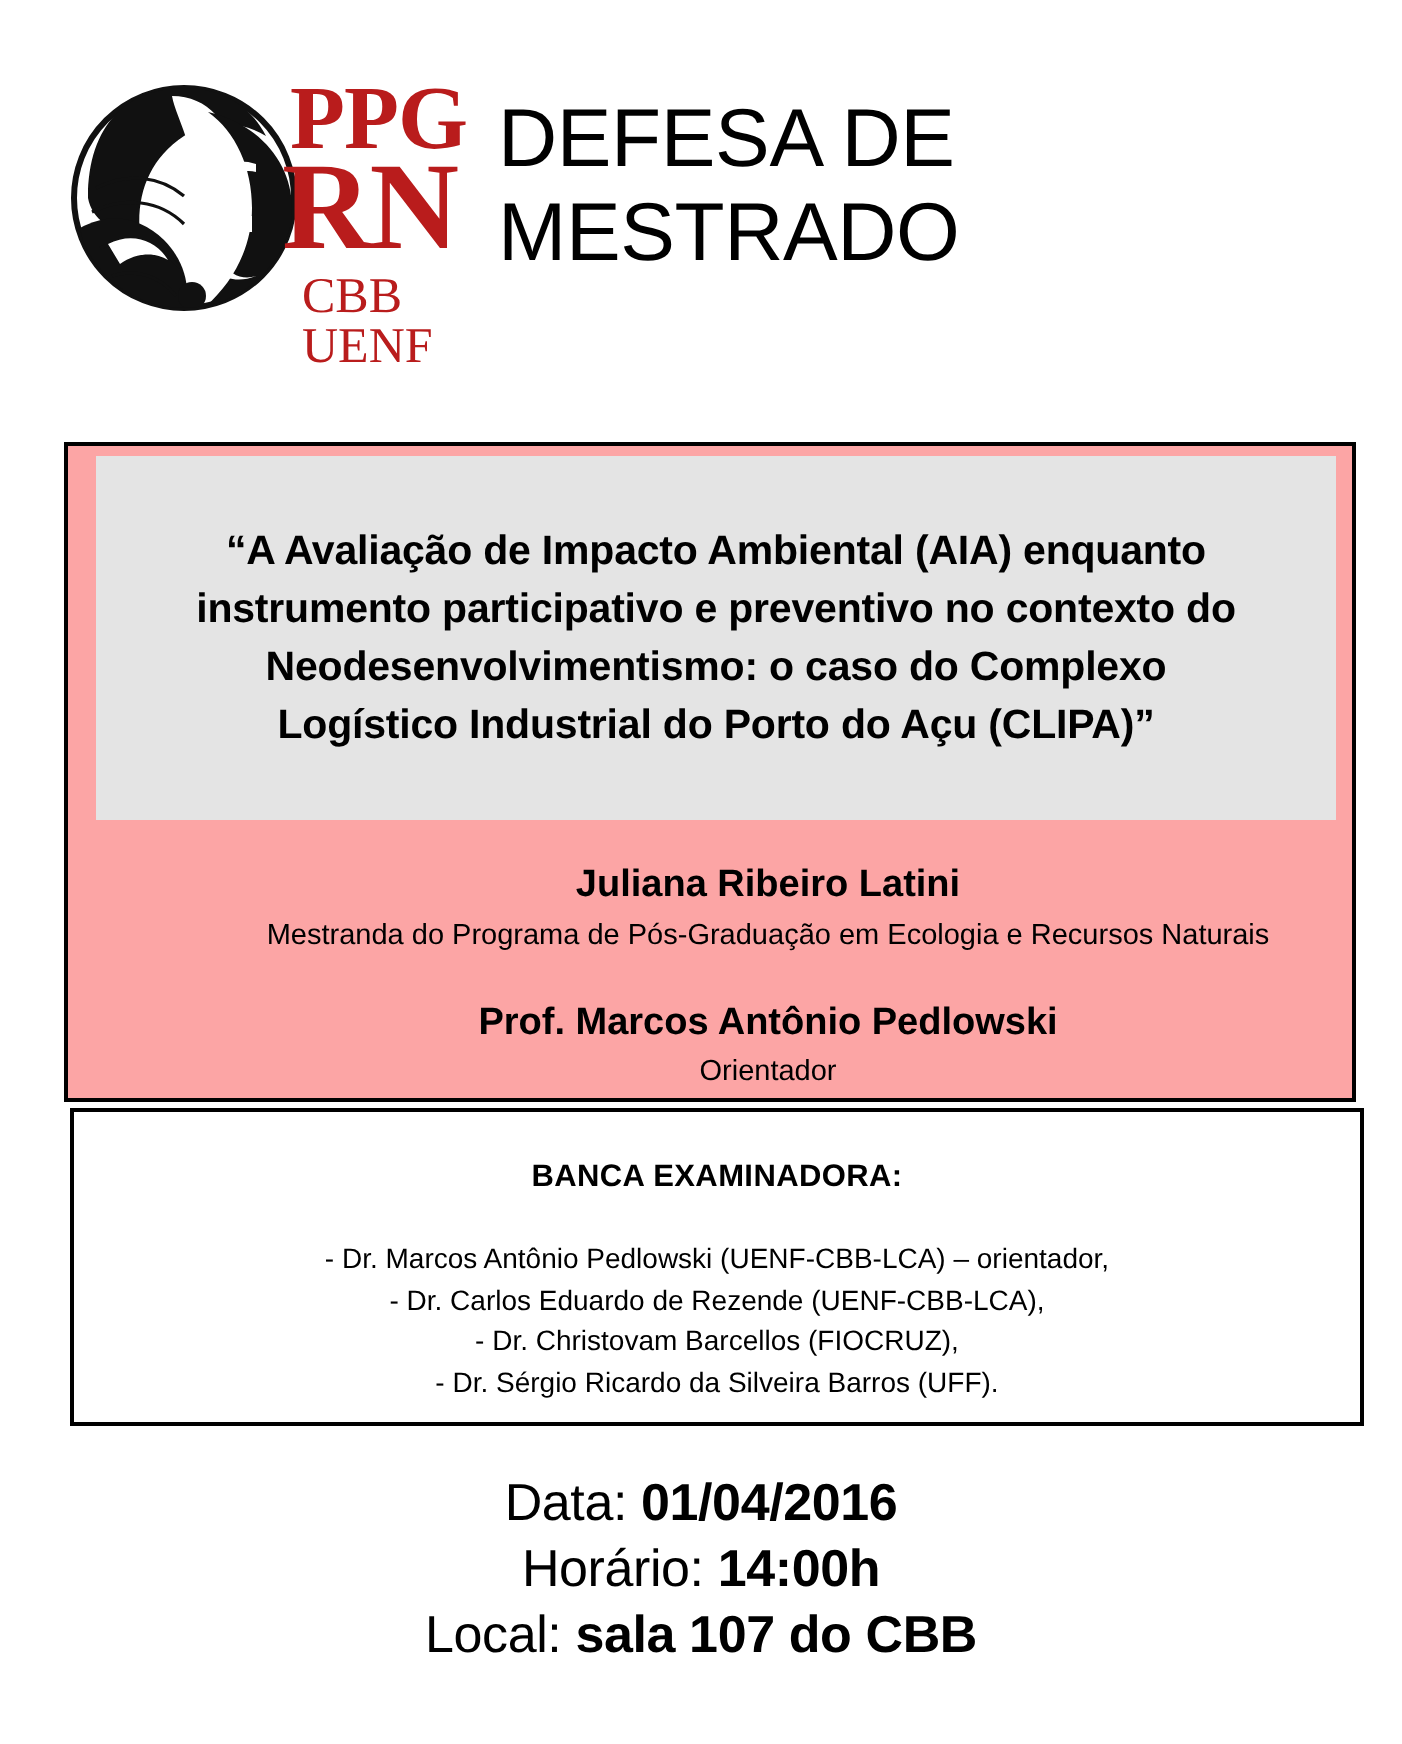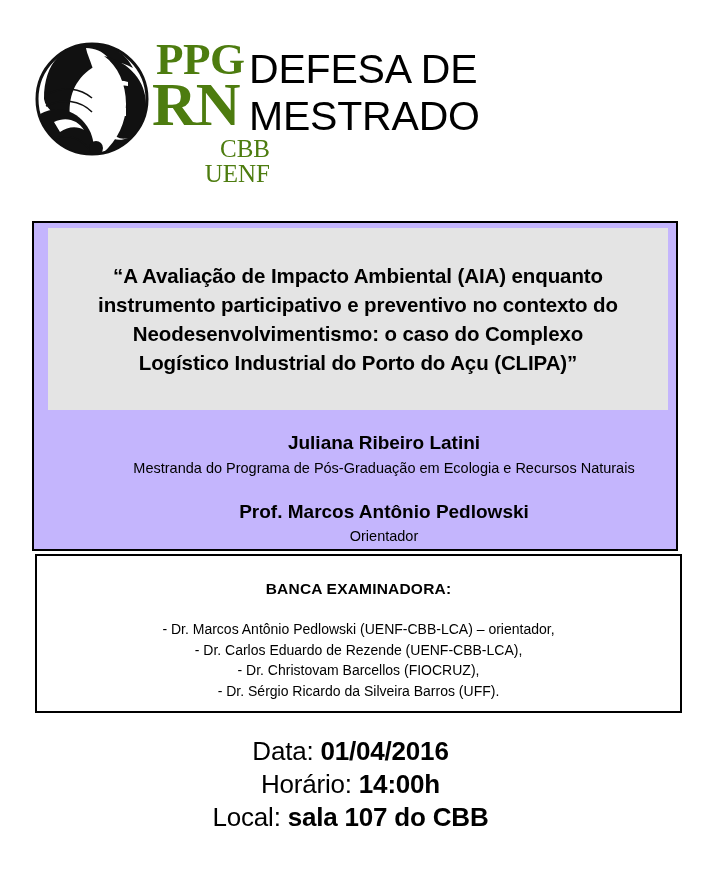--- a/index.html
+++ b/index.html
@@ -37,28 +37,27 @@
     position: absolute;
     left: 4px;
     top: 4px;
     width: 116px;
     height: 126px;
   }
   .logo-emblem svg { display: block; width: 116px; height: 126px; }
 
   .logo-word {
     position: absolute;
-    left: 100px;
+    left: 89px;
     top: 0px;
     width: 140px;
     height: 140px;
     font-family: "Liberation Serif", serif;
     font-weight: bold;
-    color: #4d7c0f;
-    text-align: right;
+    color: #b91c1c;
   }
   .logo-ppg {
     position: absolute;
     left: 26px;
     top: 5px;
     font-size: 45px;
     line-height: 45px;
     letter-spacing: -0.5px;
   }
   .logo-rn {
@@ -94,21 +93,21 @@
 
   
   .main-box {
     position: absolute;
     left: 32px;
     top: 221px;
     width: 646px;
     height: 330px;
     border: 2px solid #000000;
     box-sizing: border-box;
-    background: #c4b5fd;
+    background: #fca5a5;
   }
 
   .title-band {
     position: absolute;
     left: 14px;
     top: 5px;
     width: 620px;
     height: 182px;
     background: #e4e4e4;
     box-sizing: border-box;

